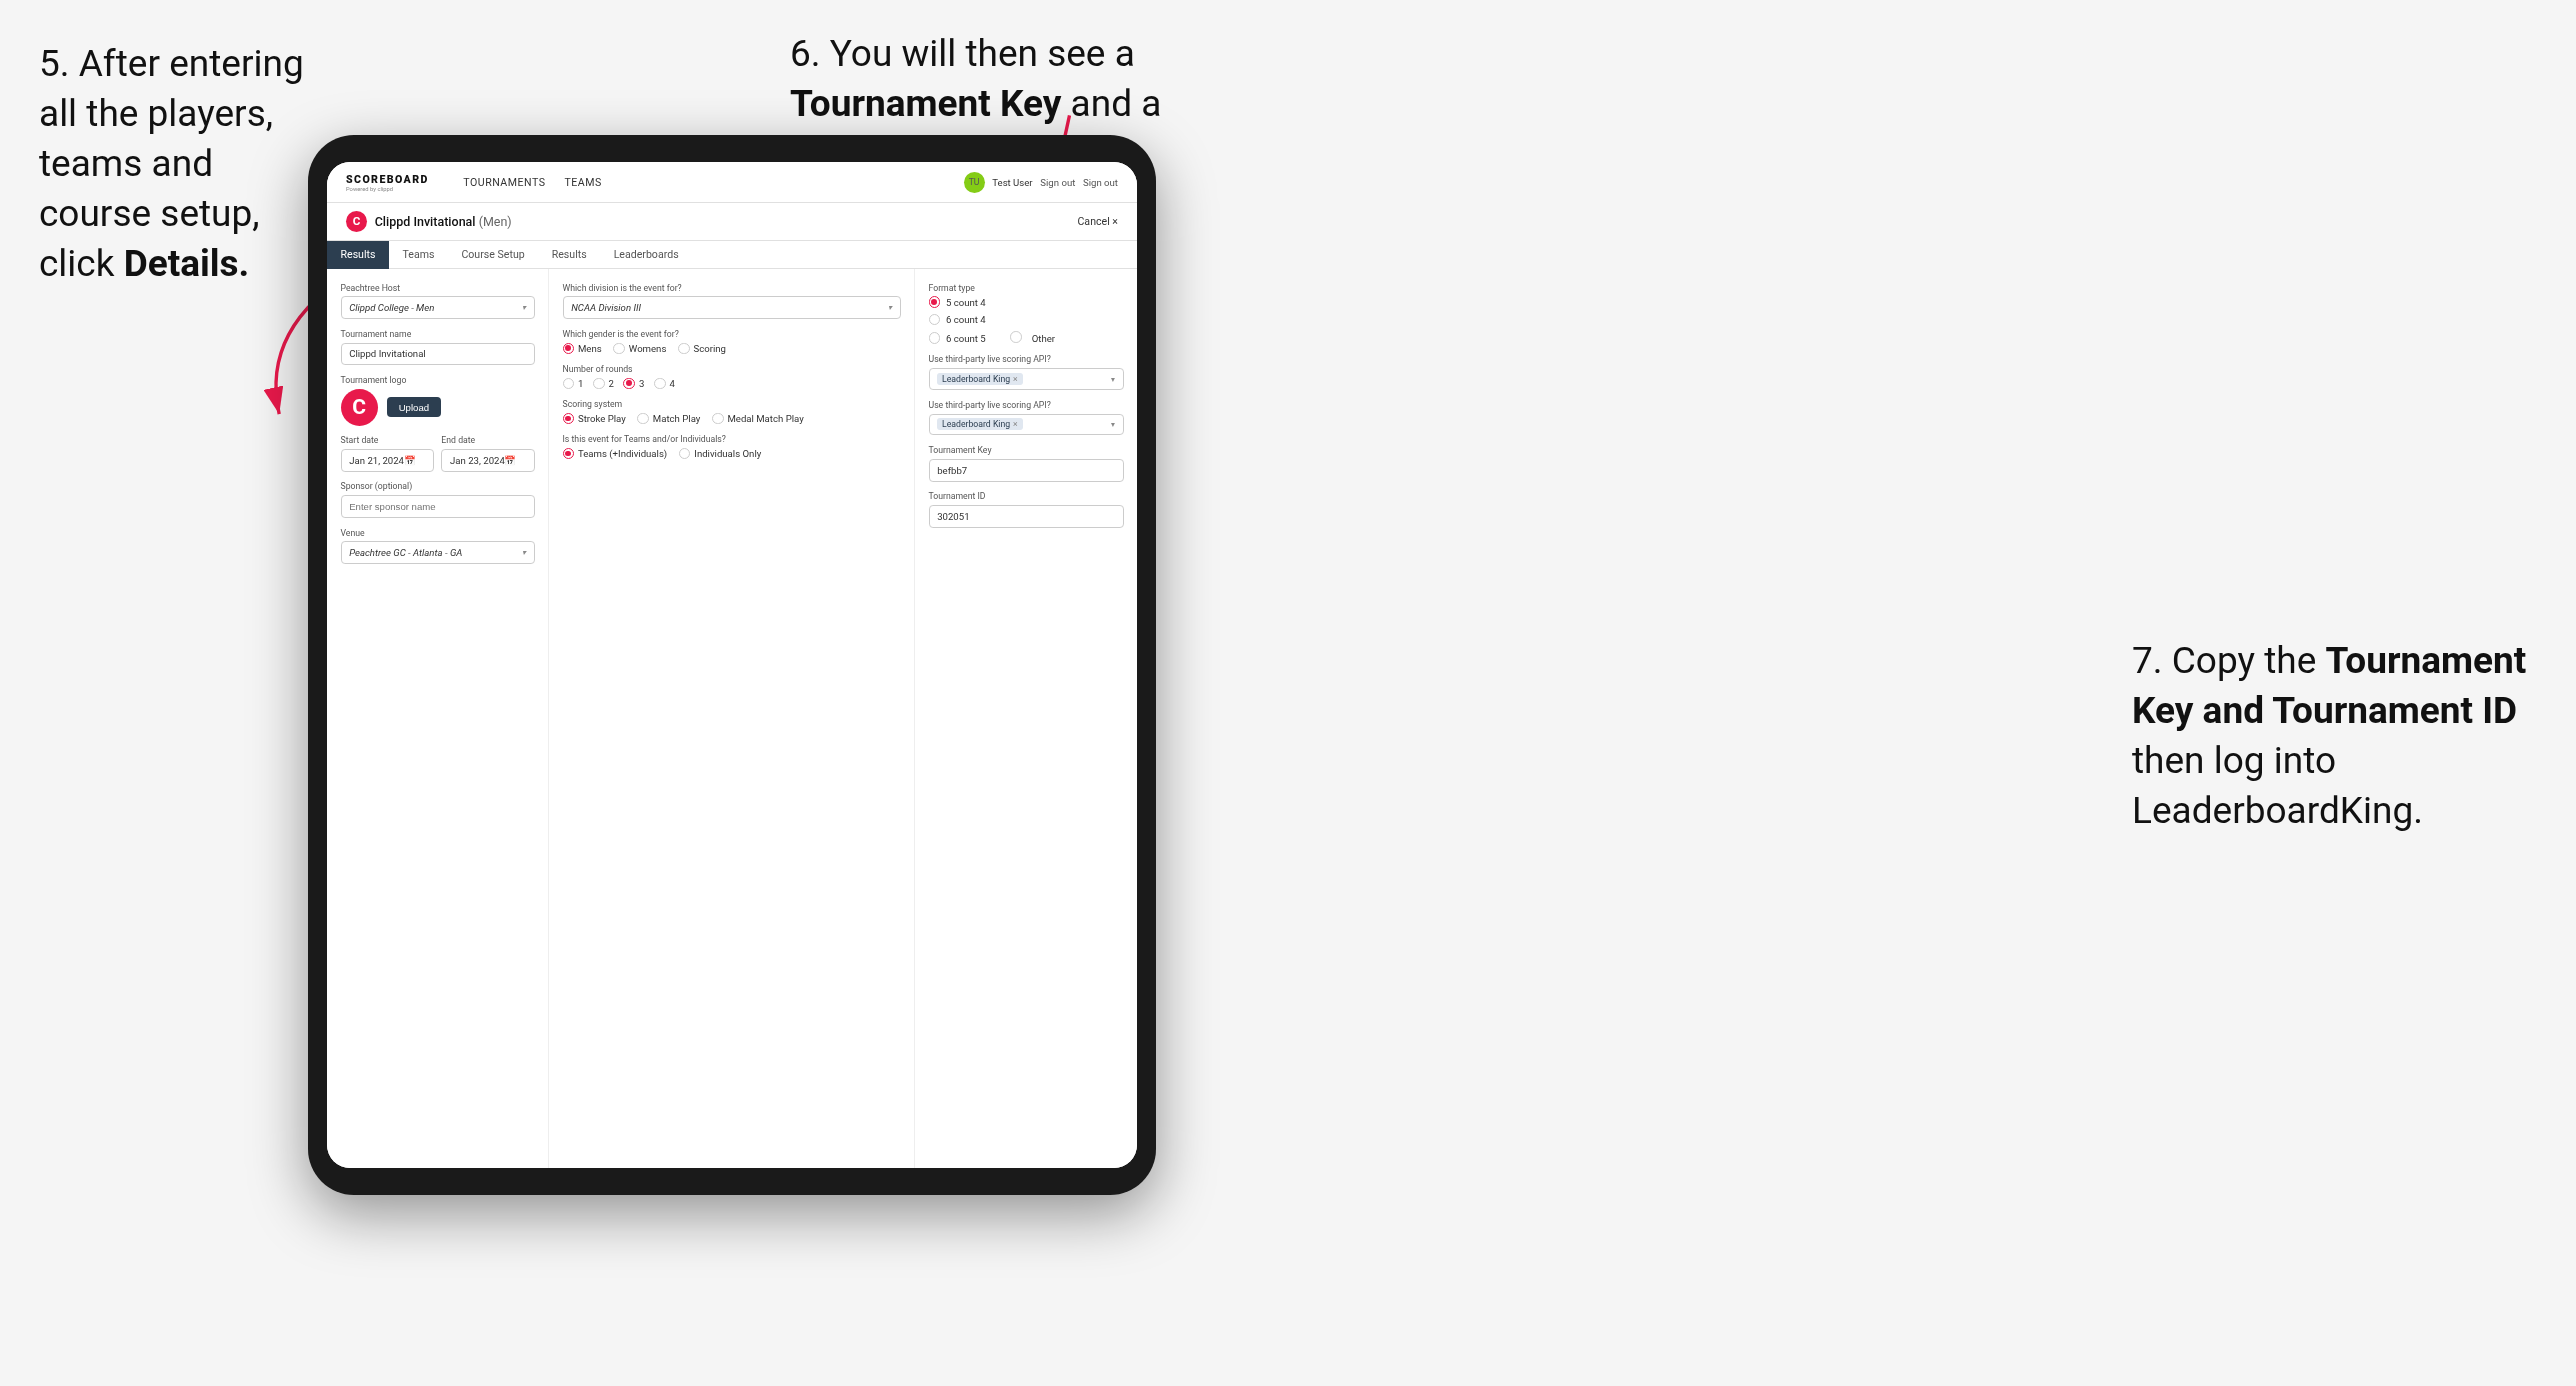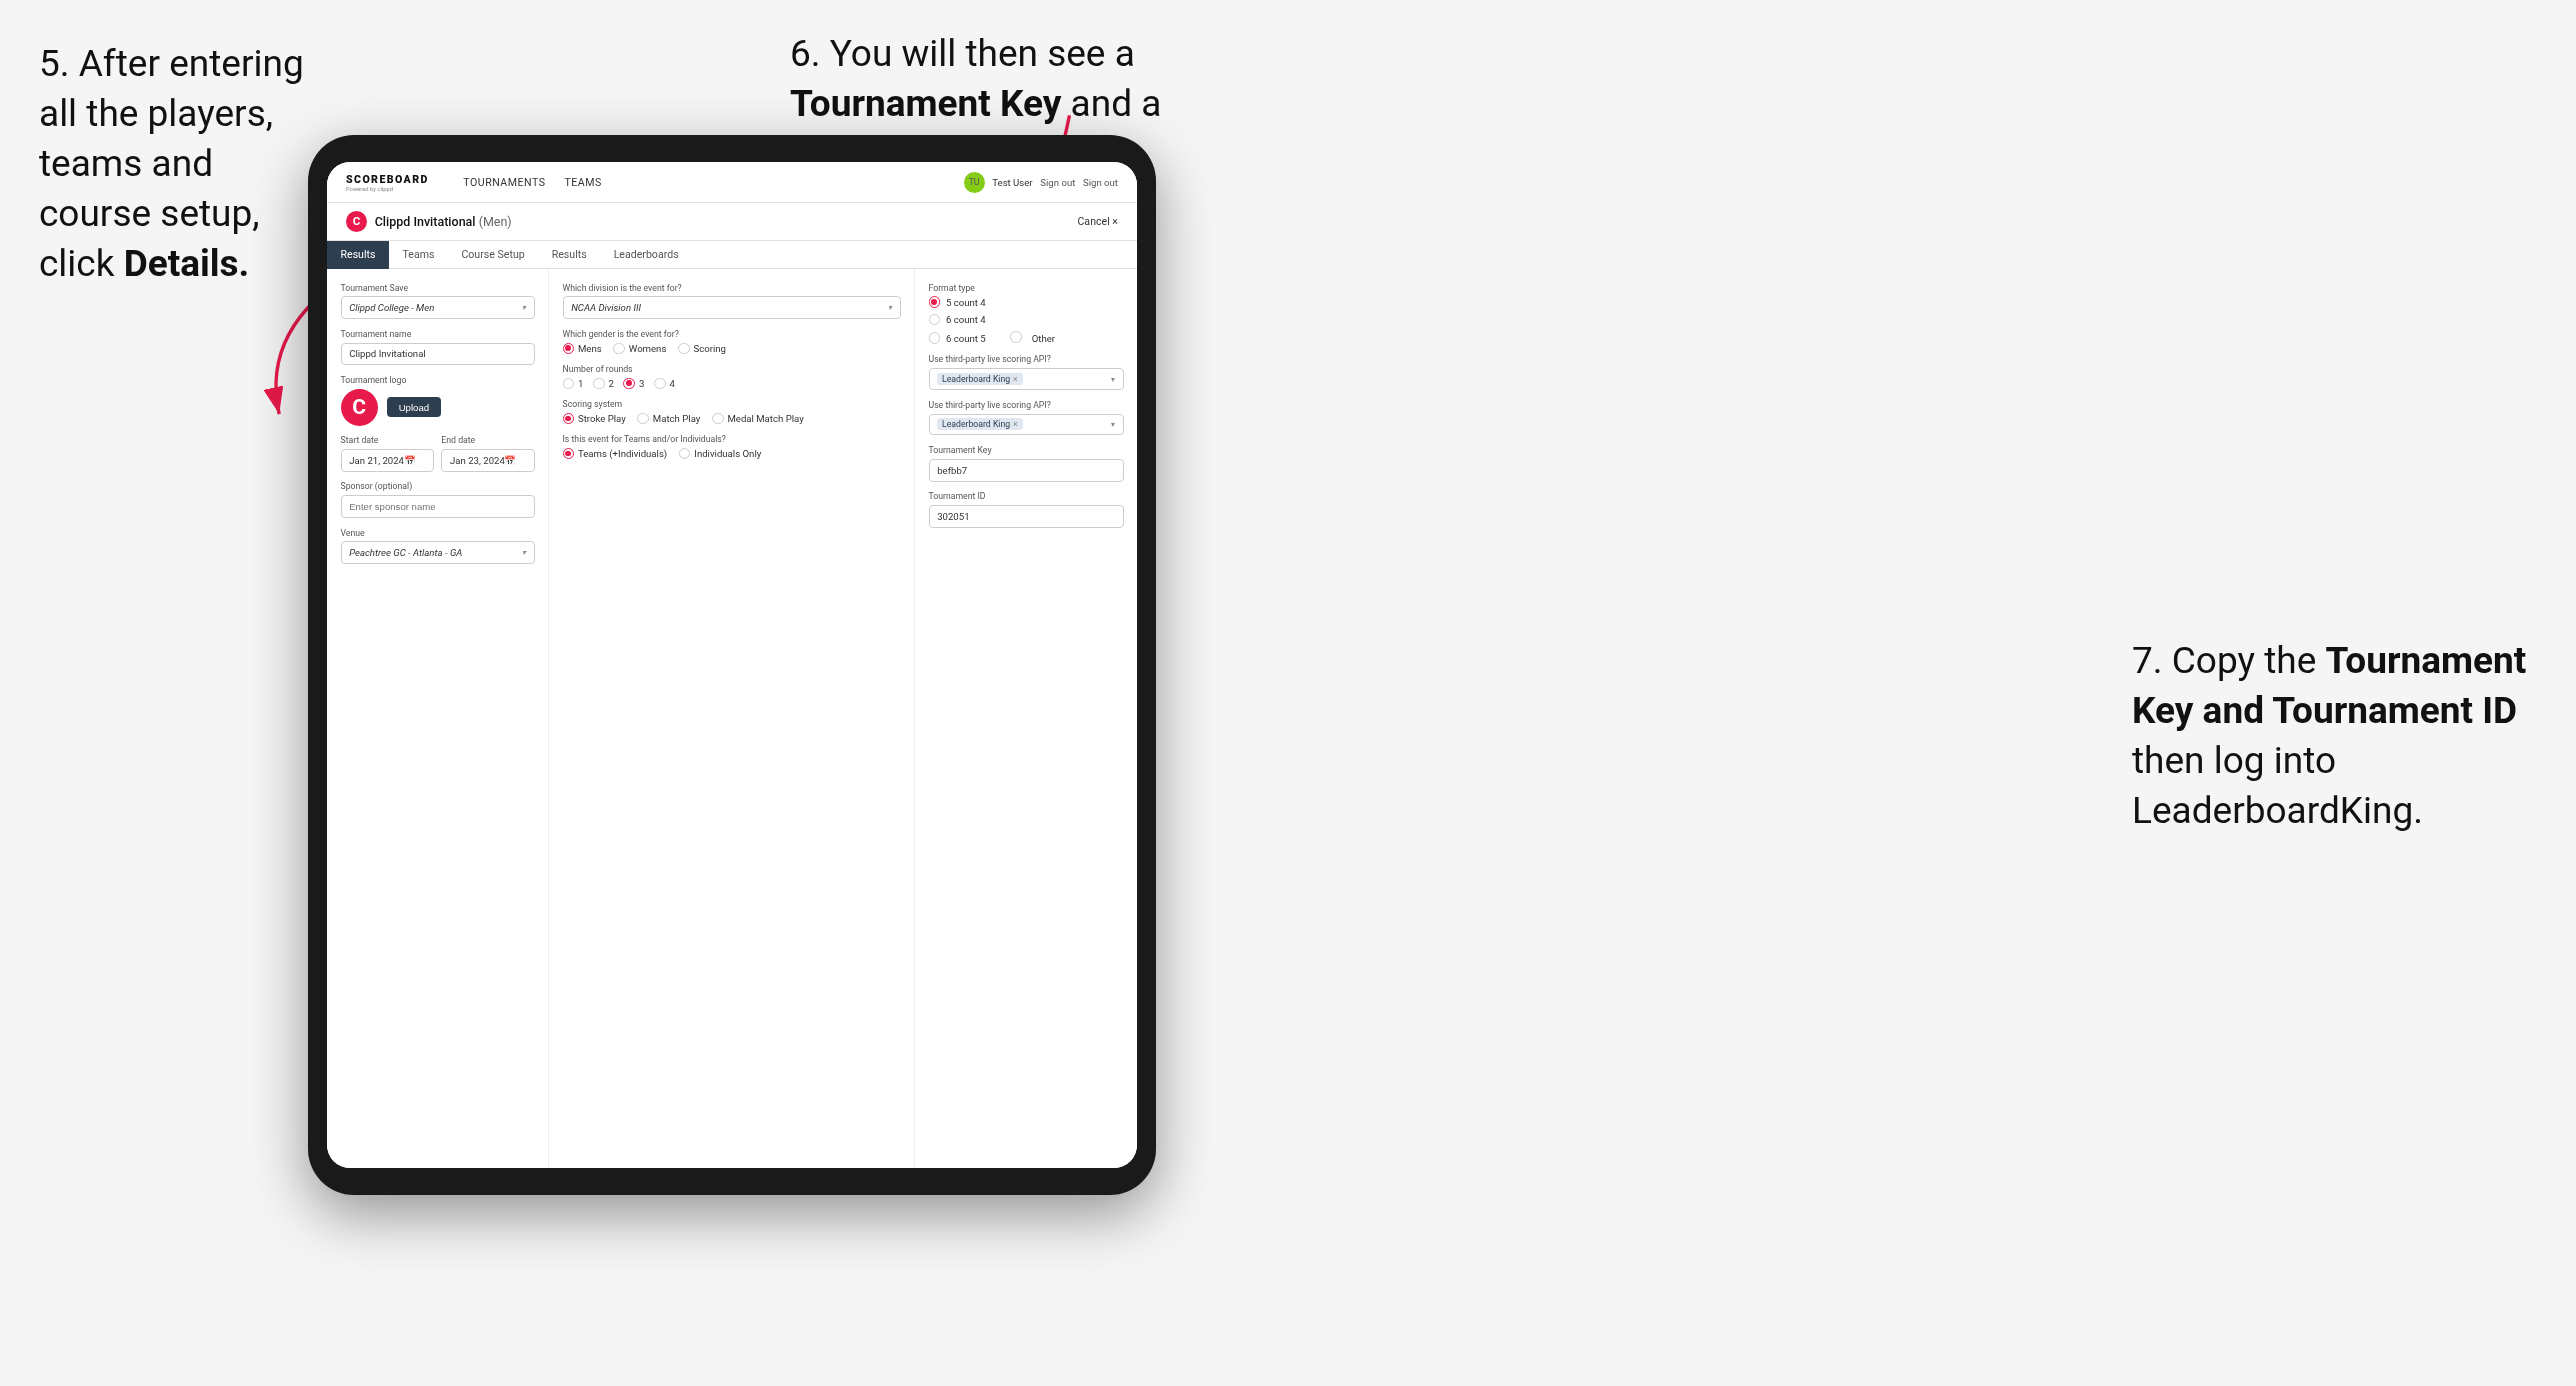--- a/index.html
+++ b/index.html
@@ -530,21 +530,21 @@
       <div class="tab active">Results</div>
       <div class="tab">Teams</div>
       <div class="tab">Course Setup</div>
       <div class="tab">Results</div>
       <div class="tab">Leaderboards</div>
     </div>
 
     <div class="main-content">
 
       <div class="left-col">
-        <div class="field-label">Tournament Save</div>
+        <div class="field-label">Peachtree Host</div>
         <div class="text-input">
           <span>Clippd College - Men</span>
           <span class="chevron">▾</span>
         </div>
 
         <div class="field-label">Tournament name</div>
         <div class="text-input-plain">Clippd Invitational</div>
 
         <div class="field-label">Tournament logo</div>
         <div class="logo-upload-area">

